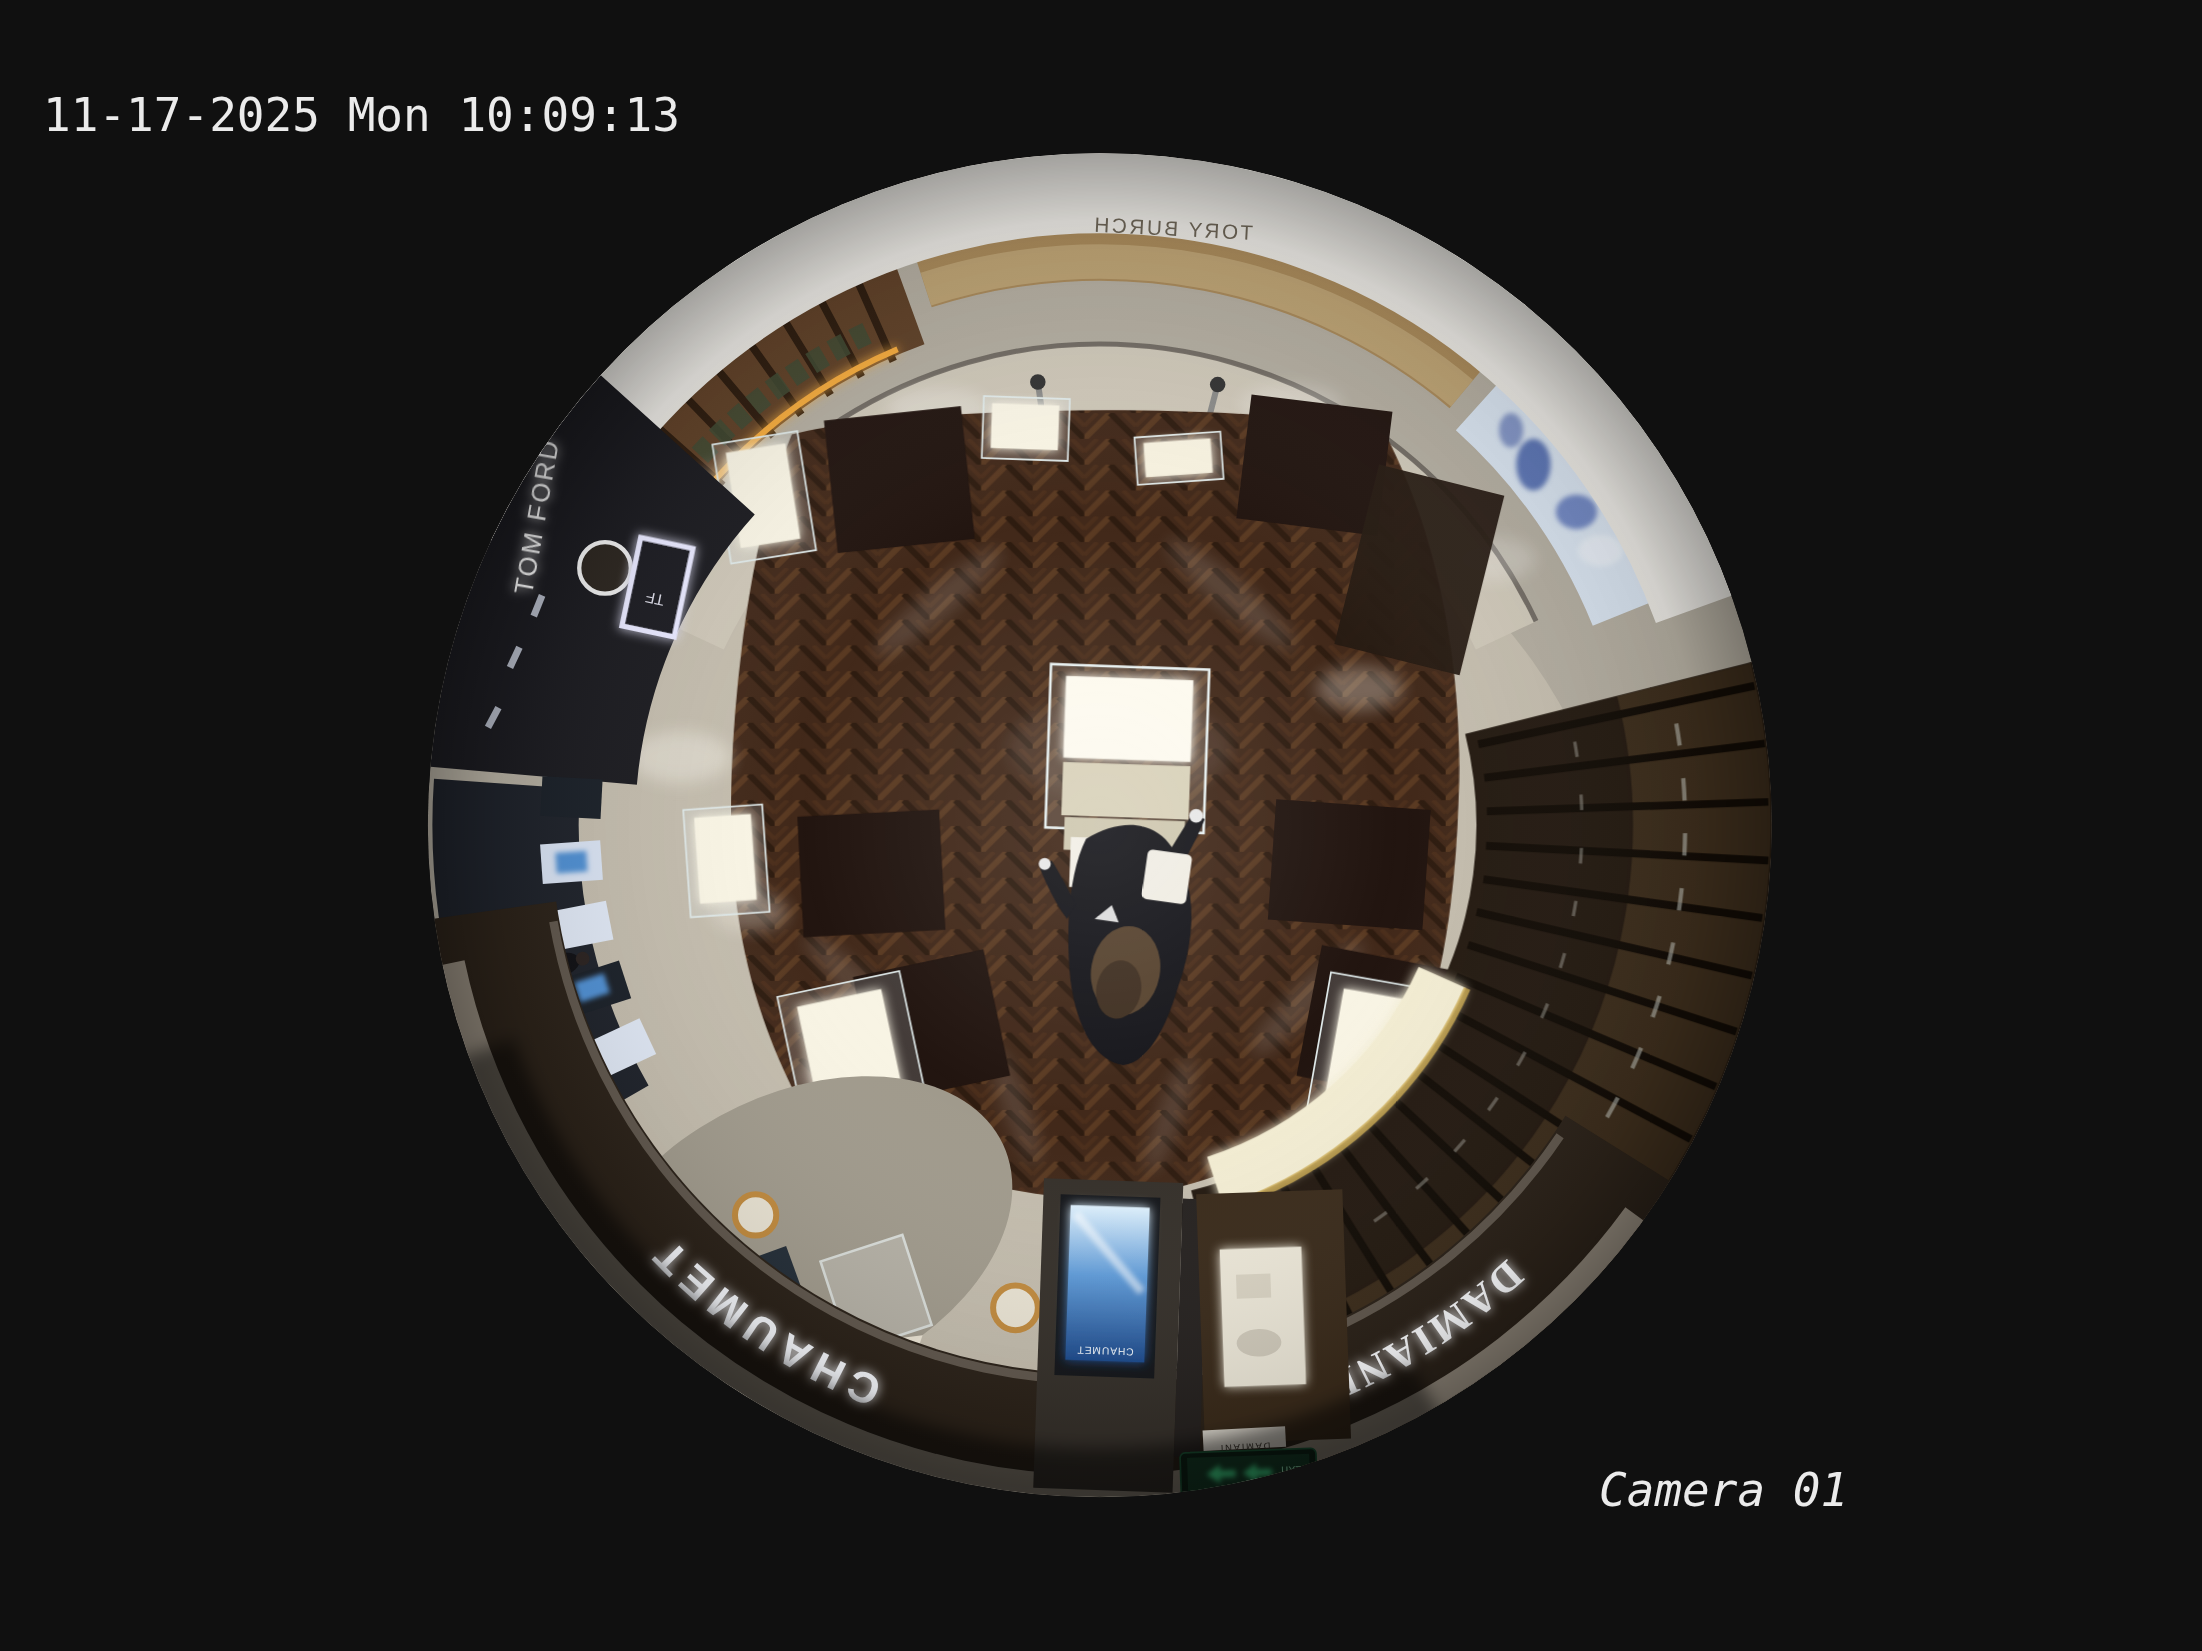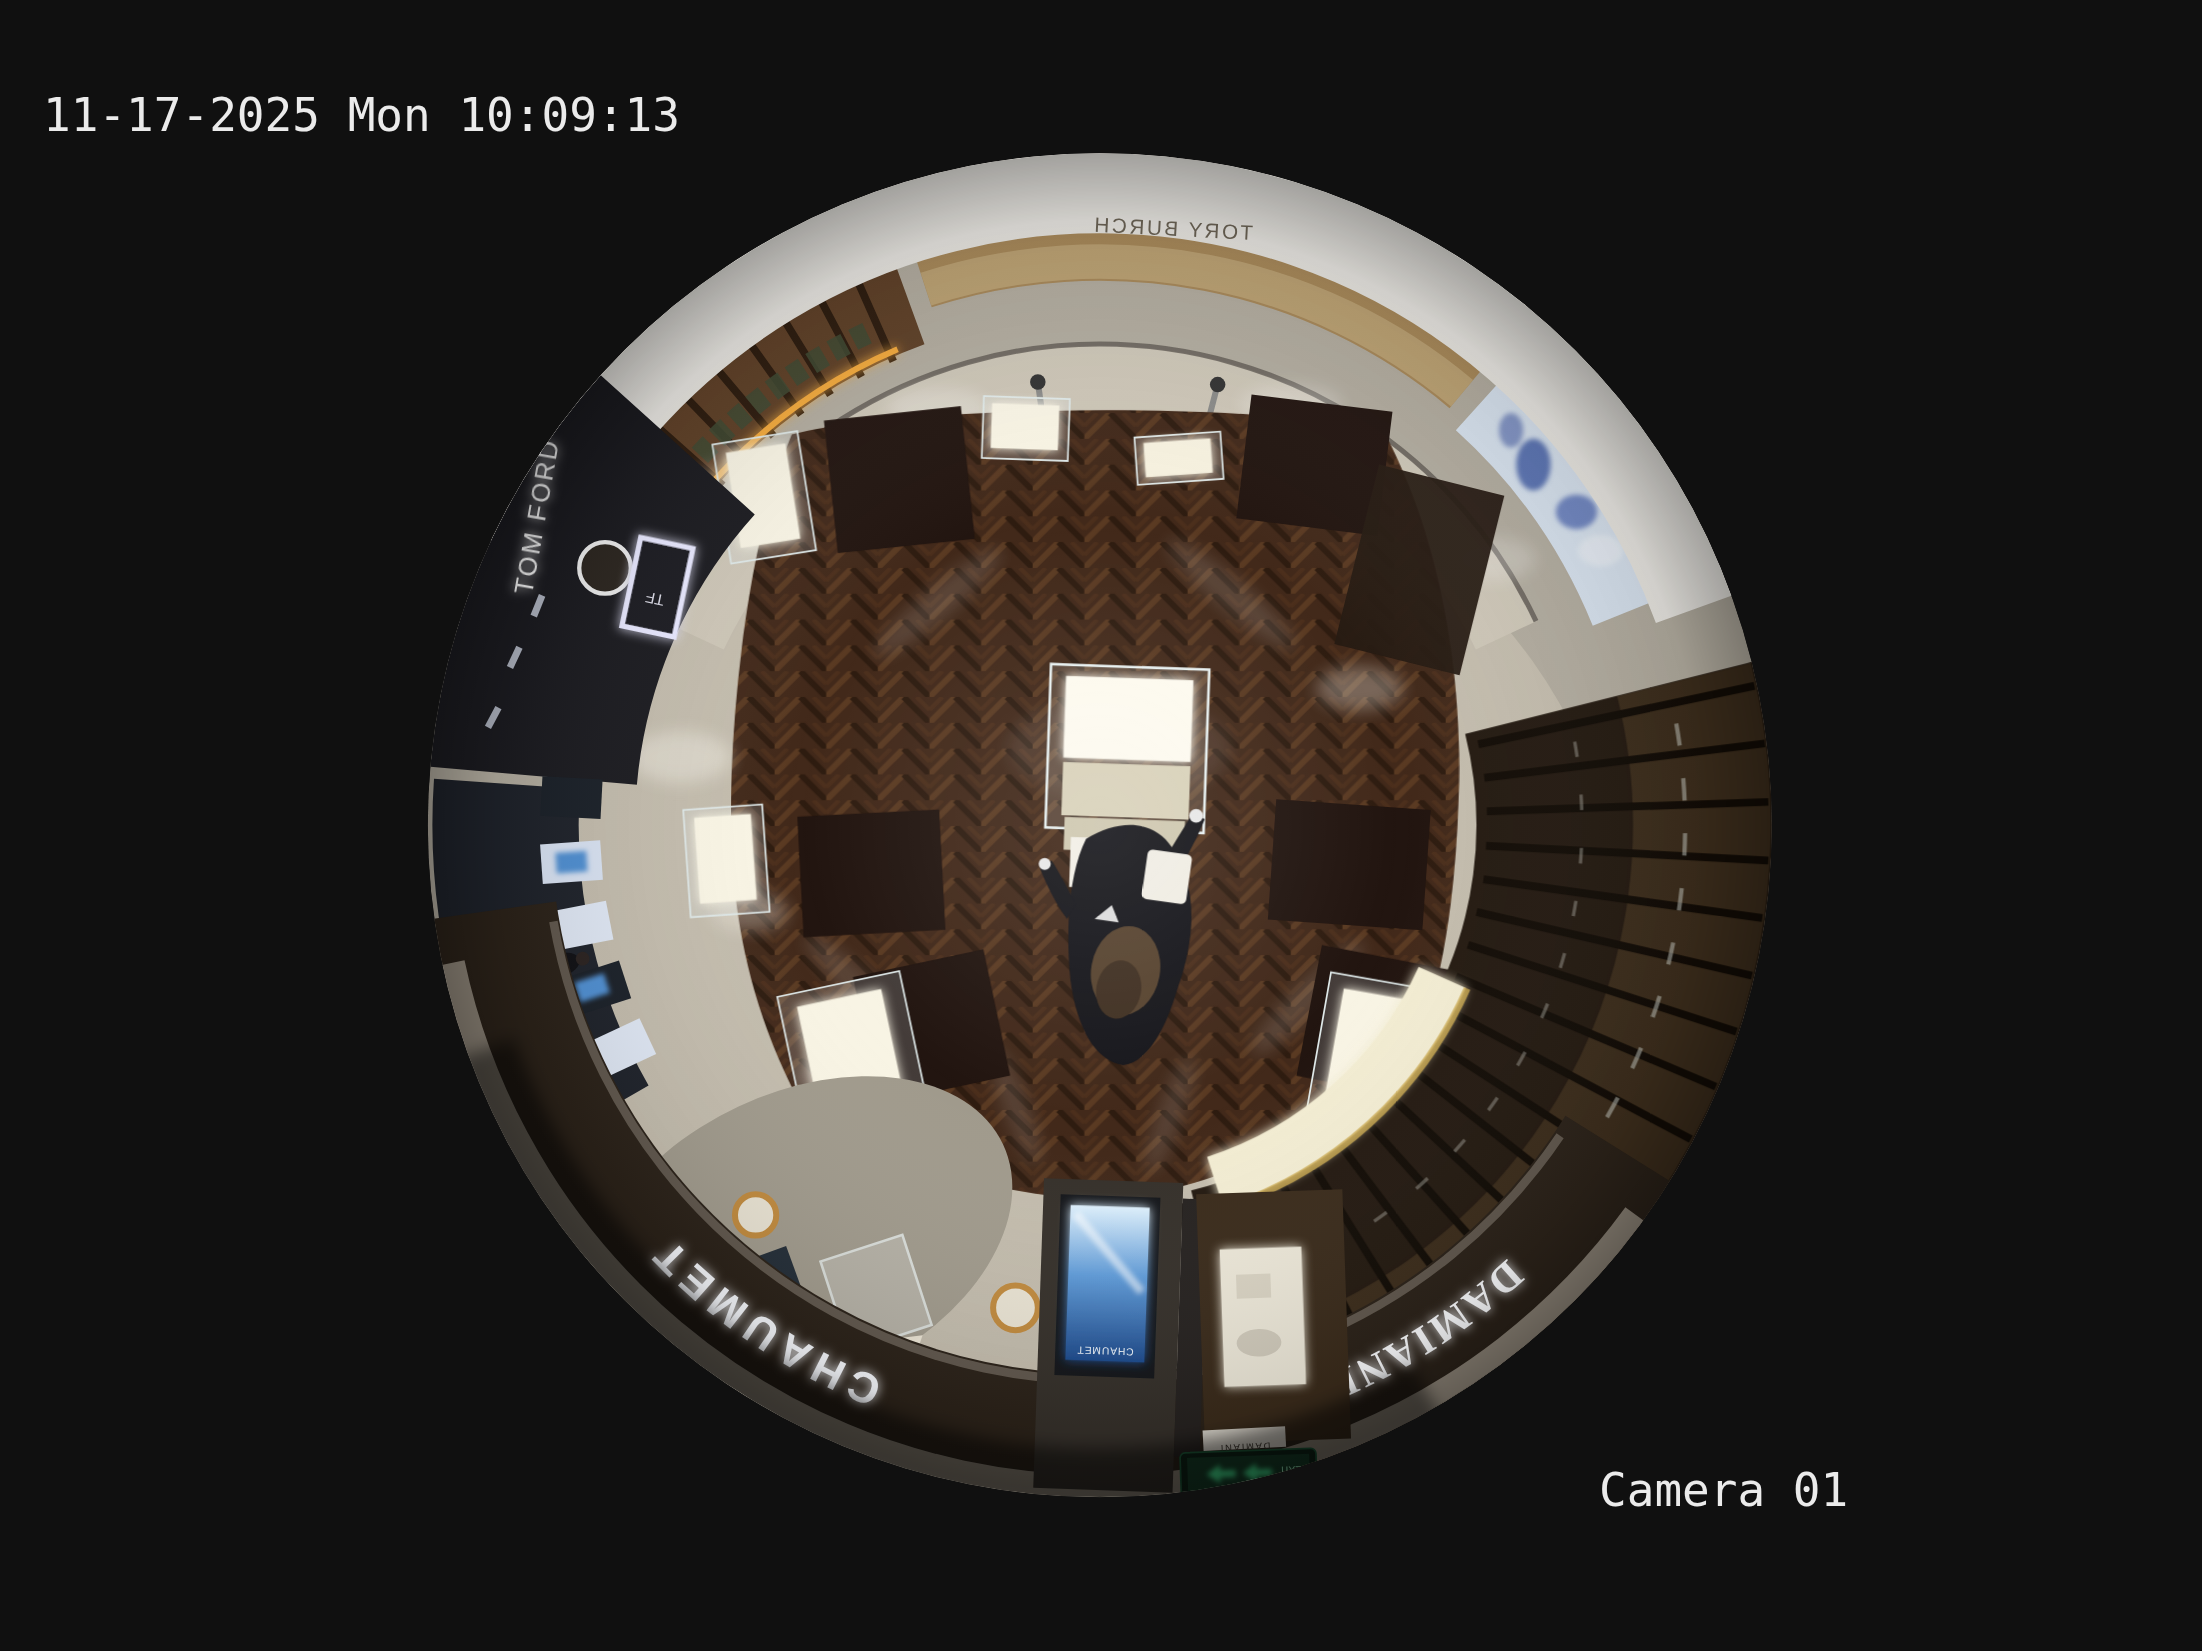--- a/index.html
+++ b/index.html
@@ -1,21 +1,21 @@
 <!DOCTYPE html>
 <html style="font-size:13.8px"><head>
 <meta charset="utf-8">
 <style>
   html,body{margin:0;padding:0;background:#101010;}
   .stage{position:relative;width:2203px;height:1652px;background:#101010;overflow:hidden;
          font-family:"Liberation Sans",sans-serif;}
   .osd{position:absolute;font-family:"DejaVu Sans Mono",monospace;font-size:46px;
        color:#ebebeb;letter-spacing:0px;white-space:pre;z-index:10;}
   #ts{left:19px;top:88px;margin-left:24px;}
-  #cam{left:1599px;top:1463px;}
+  #cam{left:1599px;top:1463px;font-style:italic;}
   svg{position:absolute;left:0;top:0;}
   text{font-family:"Liberation Sans",sans-serif;}
   .serif{font-family:"Liberation Serif",serif;}
 </style>
 </head>
 <body>
 
 <div class="stage">
 
 <svg width="2203" height="1652" viewBox="0 0 2560 1920">

